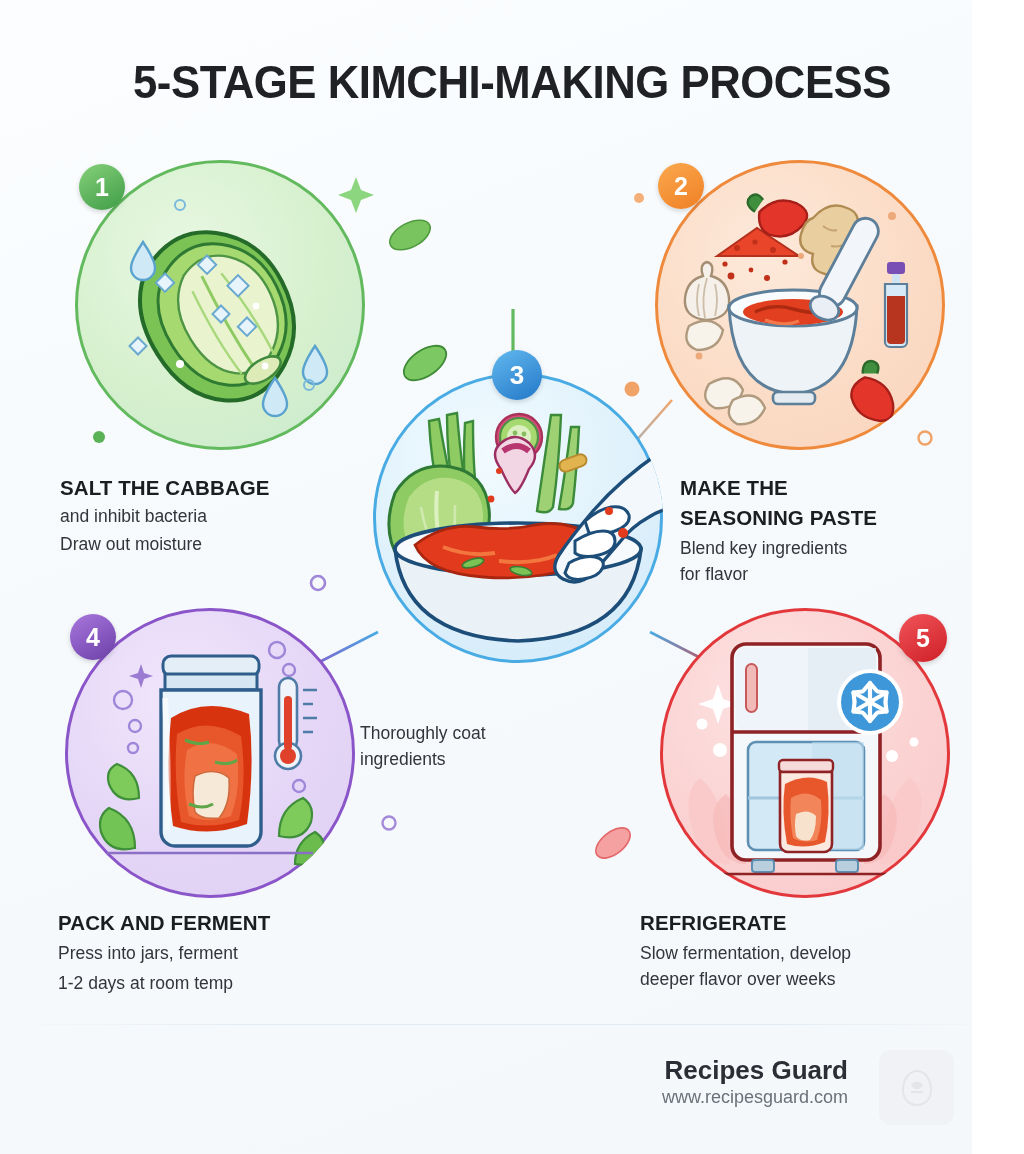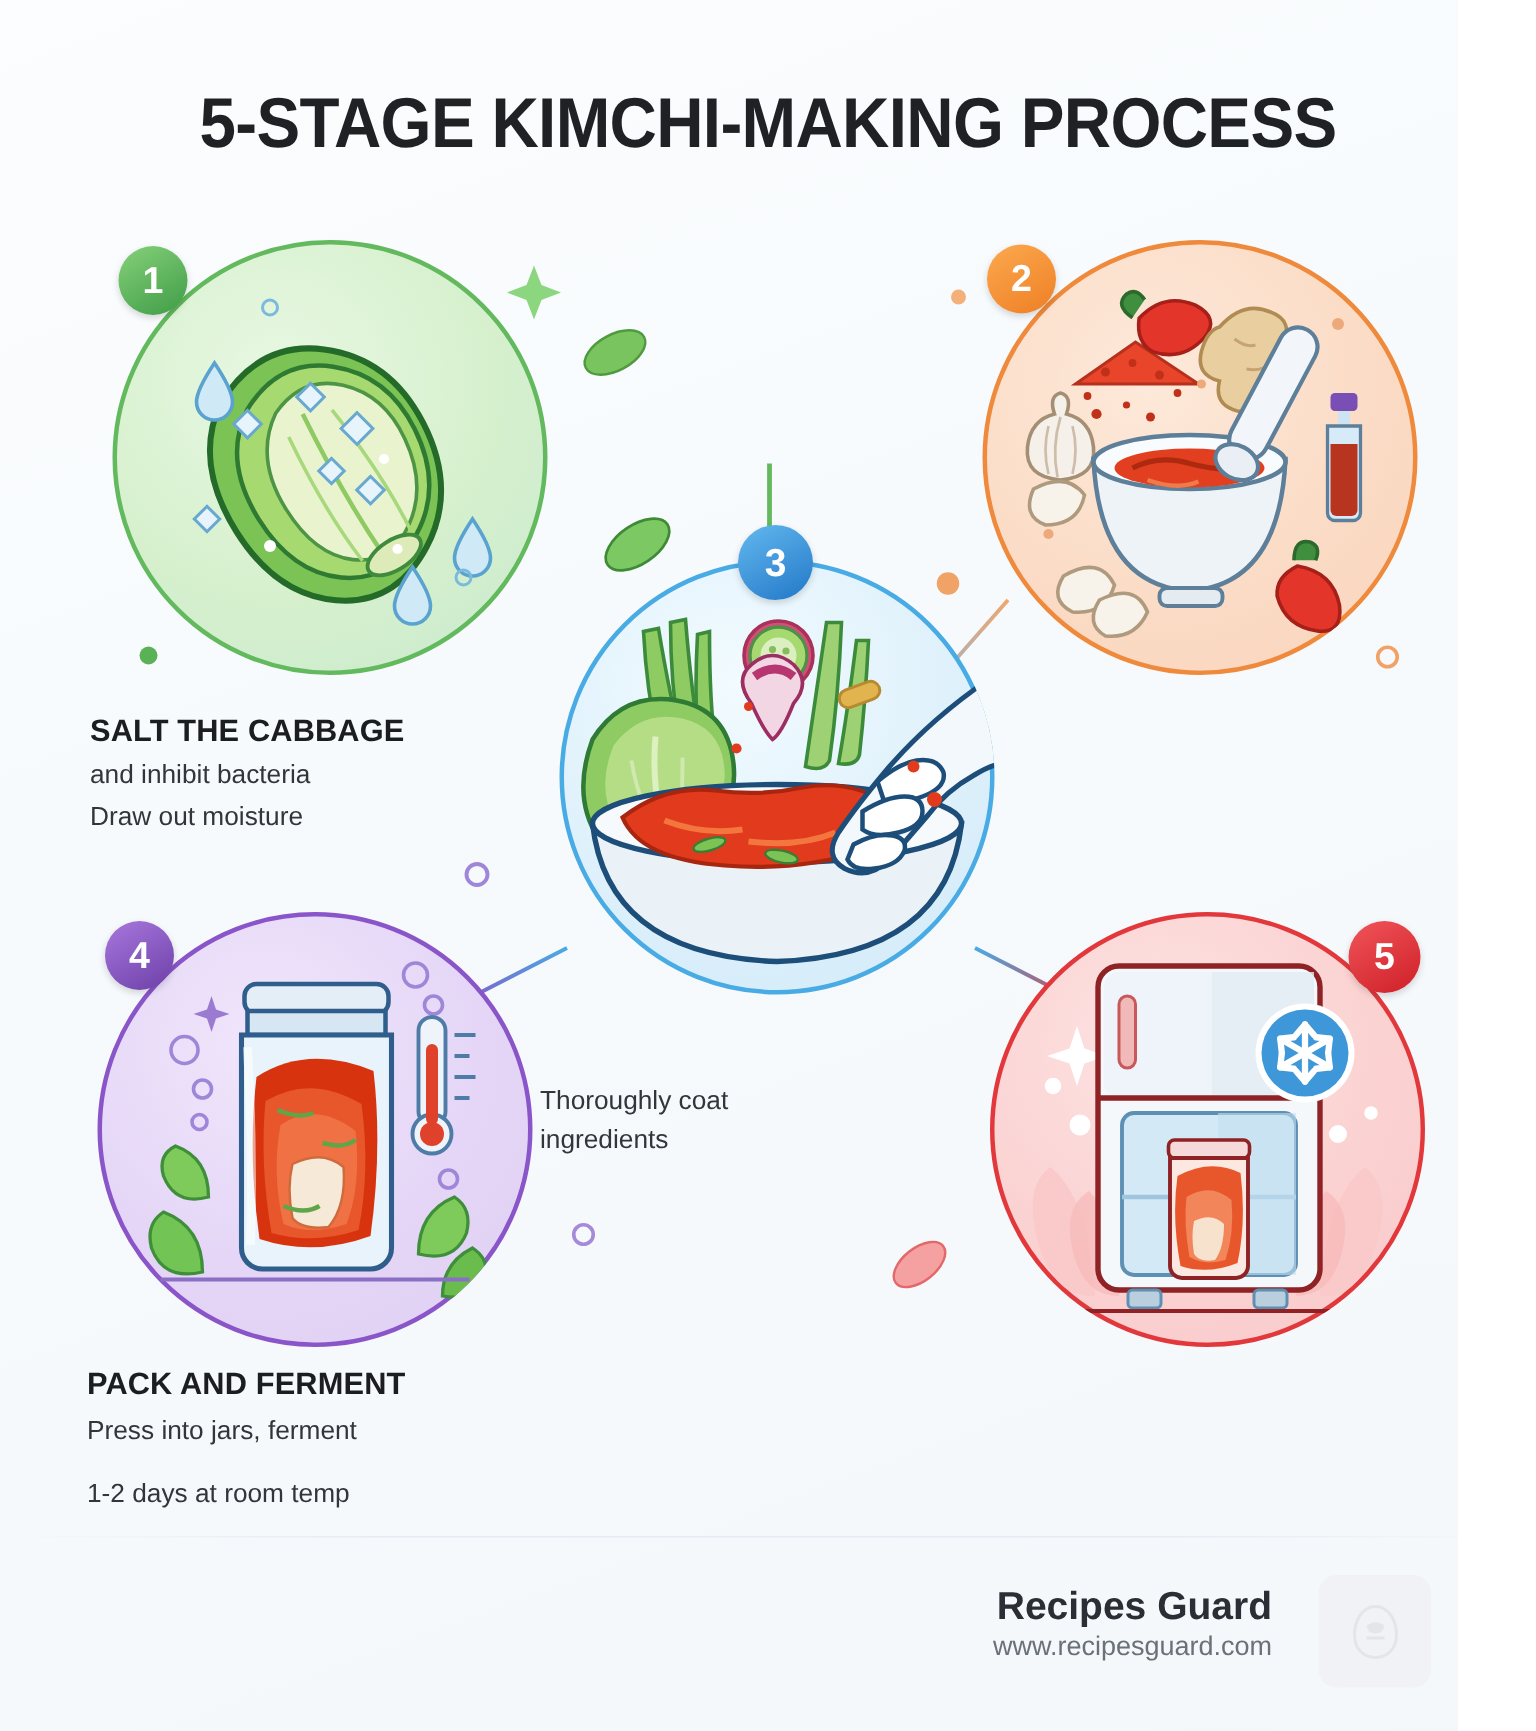--- a/index.html
+++ b/index.html
@@ -269,20 +269,26 @@
               <circle cx="146" cy="96" r="3"></circle>
               <circle cx="44" cy="196" r="3.4"></circle>
           </g>
         </svg>
       </div>
     </div>
     <div class="badge badge-2" style="left:3px;top:3px;width:46px;height:46px;font-size:25px;">
       <span>2</span>
     </div>
   </div>
+  <div class="caption" style="left:680px;top:473px;width:290px;">
+    <div class="cap-title">MAKE THE</div>
+    <div class="cap-title">SEASONING PASTE</div>
+    <div class="cap-sub">Blend key ingredients</div>
+    <div class="cap-sub" style="margin-top:0;">for flavor</div>
+  </div>
 
   <div class="node c3" style="left:373px;top:373px;width:290px;height:290px;">
     <div class="circle" style="left:0;top:0;width:290px;height:290px;">
       <div class="circle-inner"></div>
       <div class="art">
         <svg viewBox="0 0 290 290">
 
           <g stroke="#3b8b3a" stroke-width="2.4" fill="#8ecb62">
             <path d="M66 46 q8 48 16 78 q-10 4 -16 -2 q-8 -34 -10 -74 z"></path>
             <path d="M84 40 q4 50 10 82 q-10 2 -14 -4 q-6 -36 -6 -76 z"></path>
@@ -400,21 +406,21 @@
         </svg>
       </div>
     </div>
     <div class="badge badge-4" style="left:5px;top:6px;width:46px;height:46px;font-size:25px;">
       <span>4</span>
     </div>
   </div>
   <div class="caption" style="left:58px;top:908px;width:330px;">
     <div class="cap-title">PACK AND FERMENT</div>
     <div class="cap-sub">Press into jars, ferment</div>
-    <div class="cap-sub" style="margin-top:16px;">1-2 days at room temp</div>
+    <div class="cap-sub" style="margin-top:4px;">1-2 days at room temp</div>
   </div>
 
   <div class="node c5" style="left:660px;top:608px;width:290px;height:290px;">
     <div class="circle" style="left:0;top:0;width:290px;height:290px;">
       <div class="circle-inner"></div>
       <div class="art">
         <svg viewBox="0 0 290 290">
 
           <path d="M40 170 q26 20 30 86 q-30 2 -40 -44 q-6 -30 10 -42 z" fill="#f9c8c8" opacity="0.85"></path>
           <path d="M66 186 q22 22 20 70 q-26 0 -32 -36 q-4 -24 12 -34 z" fill="#f7bcbc" opacity="0.8"></path>
@@ -459,20 +465,25 @@
               <path d="M-16.5 9.5 l9 1 M-16.5 9.5 l1 -9 M16.5 -9.5 l-9 -1 M16.5 -9.5 l-1 9"></path>
             </g>
           </g>
         </svg>
       </div>
     </div>
     <div class="badge badge-5" style="left:239px;top:6px;width:48px;height:48px;font-size:25px;">
       <span>5</span>
     </div>
   </div>
+  <div class="caption" style="left:640px;top:908px;width:340px;">
+    <div class="cap-title">REFRIGERATE</div>
+    <div class="cap-sub">Slow fermentation, develop</div>
+    <div class="cap-sub" style="margin-top:0;">deeper flavor over weeks</div>
+  </div>
 
   <div class="footer-divider"></div>
   <div class="footer">
     <div class="brand">Recipes Guard</div>
     <div class="url">www.recipesguard.com</div>
   </div>
   <div class="logo-box">
     <svg width="34" height="40" viewBox="0 0 34 40">
       <path d="M17 3 C26 3 31 13 31 22 C31 31 25 37 17 37 C9 37 3 31 3 22 C3 13 8 3 17 3 z" fill="none" stroke="#e4e5e9" stroke-width="2"></path>
       <path d="M11 16 q6 -5 12 0 q-1 5 -6 5 q-5 0 -6 -5 z" fill="#e4e5e9"></path>

